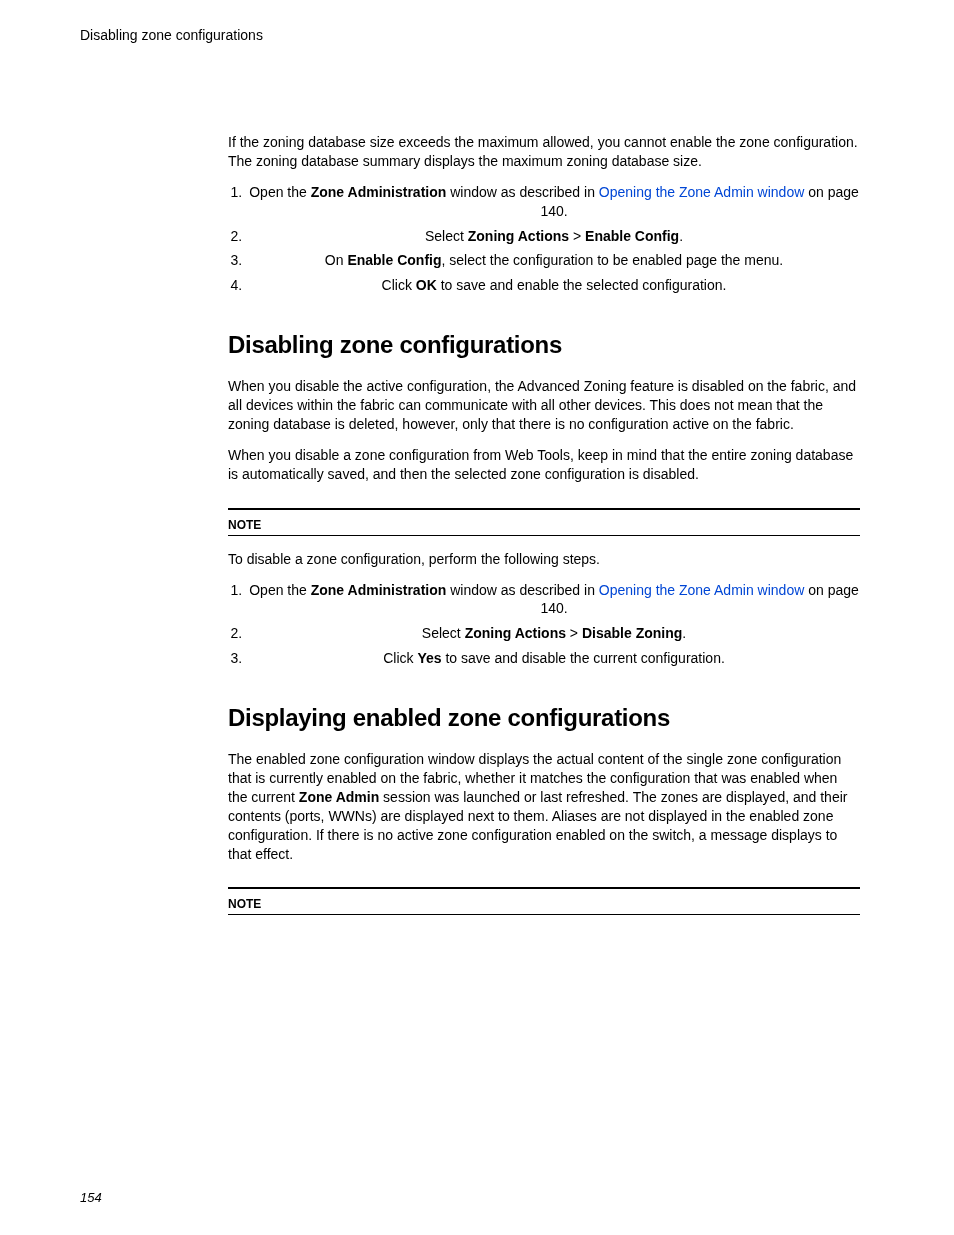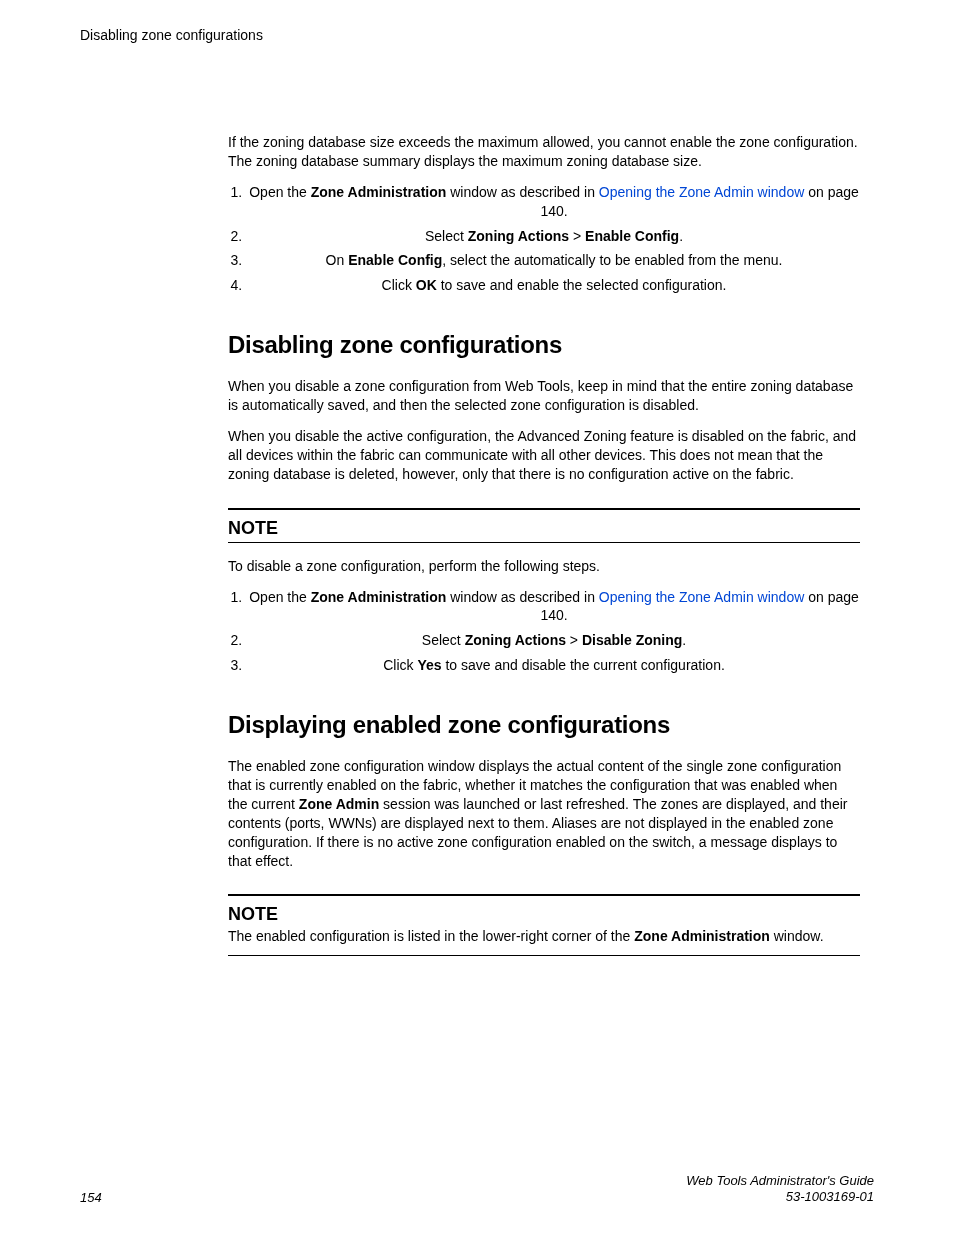--- a/index.html
+++ b/index.html
@@ -58,21 +58,21 @@
     margin: 36px 0 18px 0;
     letter-spacing: -0.3px;
   }
   .note-rule-top {
     border-top: 2px solid #000;
     margin-top: 24px;
     padding-top: 8px;
   }
   .note-label {
     font-weight: bold;
-    font-size: 18px;
+    font-size: 12px;
     margin-bottom: 2px;
   }
   .note-body {
     line-height: 1.35;
     margin-bottom: 8px;
   }
   .note-rule-bottom {
     border-bottom: 1px solid #000;
     margin-bottom: 14px;
     height: 1px;
@@ -110,31 +110,31 @@
     <p>If the zoning database size exceeds the maximum allowed, you cannot enable the zone configuration. The zoning database summary displays the maximum zoning database size.</p>
 
     <ol class="steps">
       <li>
         <span>Open the </span><span class="bold">Zone Administration</span><span> window as described in </span><a class="link">Opening the Zone Admin window</a><span> on page 140.</span>
       </li>
       <li>
         <span>Select </span><span class="bold">Zoning Actions</span><span>  &gt; </span><span class="bold">Enable Config</span><span>.</span>
       </li>
       <li>
-        <span>On </span><span class="bold">Enable Config</span><span>, select the automatically to be enabled from the menu.</span>
+        <span>On </span><span class="bold">Enable Config</span><span>, select the configuration to be enabled page the menu.</span>
       </li>
       <li>
         <span>Click </span><span class="bold">OK</span><span> to save and enable the selected configuration.</span>
       </li>
     </ol>
 
     <h2 class="section">Disabling zone configurations</h2>
 
+    <p>When you disable the active configuration, the Advanced Zoning feature is disabled on the fabric, and all devices within the fabric can communicate with all other devices. This does not mean that the zoning database is deleted, however, only that there is no configuration active on the fabric.</p>
     <p>When you disable a zone configuration from Web Tools, keep in mind that the entire zoning database is automatically saved, and then the selected zone configuration is disabled.</p>
-    <p>When you disable the active configuration, the Advanced Zoning feature is disabled on the fabric, and all devices within the fabric can communicate with all other devices. This does not mean that the zoning database is deleted, however, only that there is no configuration active on the fabric.</p>
 
     <div class="note-rule-top">
       <div class="note-label">NOTE</div>
     </div>
     <div class="note-rule-bottom"></div>
 
     <p>To disable a zone configuration, perform the following steps.</p>
 
     <ol class="steps">
       <li>
@@ -149,29 +149,22 @@
     </ol>
 
     <h2 class="section">Displaying enabled zone configurations</h2>
 
     <p>
       <span>The enabled zone configuration window displays the actual content of the single zone configuration that is currently enabled on the fabric, whether it matches the configuration that was enabled when the current </span><span class="bold">Zone Admin</span><span> session was launched or last refreshed. The zones are displayed, and their contents (ports, WWNs) are displayed next to them. Aliases are not displayed in the enabled zone configuration. If there is no active zone configuration enabled on the switch, a message displays to that effect.</span>
     </p>
 
     <div class="note-rule-top">
       <div class="note-label">NOTE</div>
-      <div class="note-body">
-        <span>The enabled configuration is listed in the lower-right corner of the </span><span class="bold">Zone Administration</span><span> window.</span>
-      </div>
     </div>
     <div class="note-rule-bottom"></div>
 
   </div>
 
   <div class="footer">
     <div class="page-num">154</div>
-    <div class="right">
-      <div>Web Tools Administrator's Guide</div>
-      <div>53-1003169-01</div>
-    </div>
   </div>
 
 </div>
 
 </body></html>

